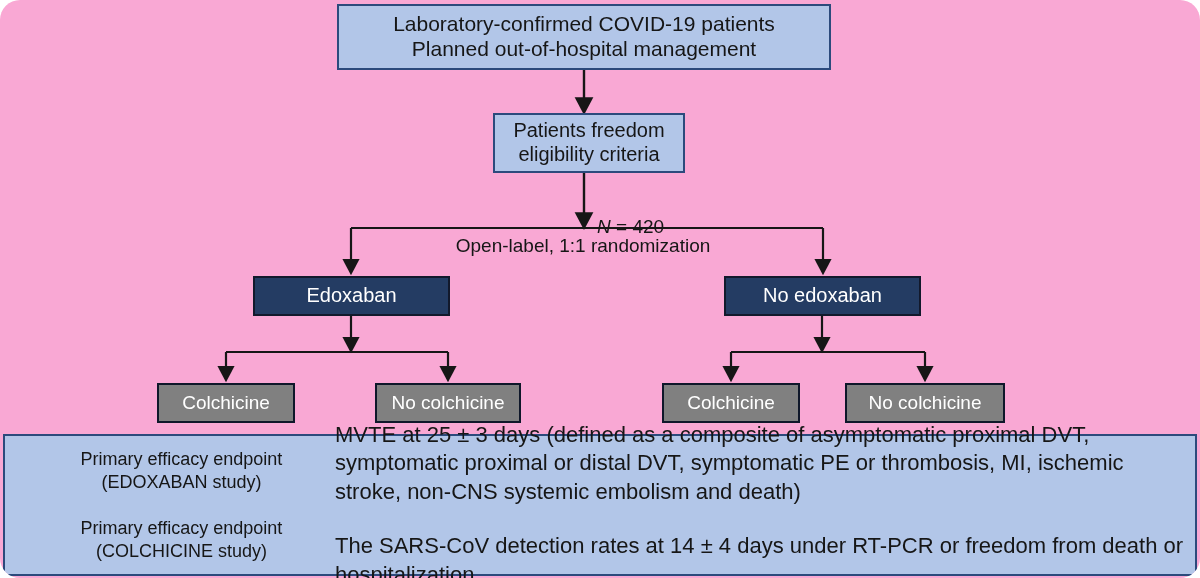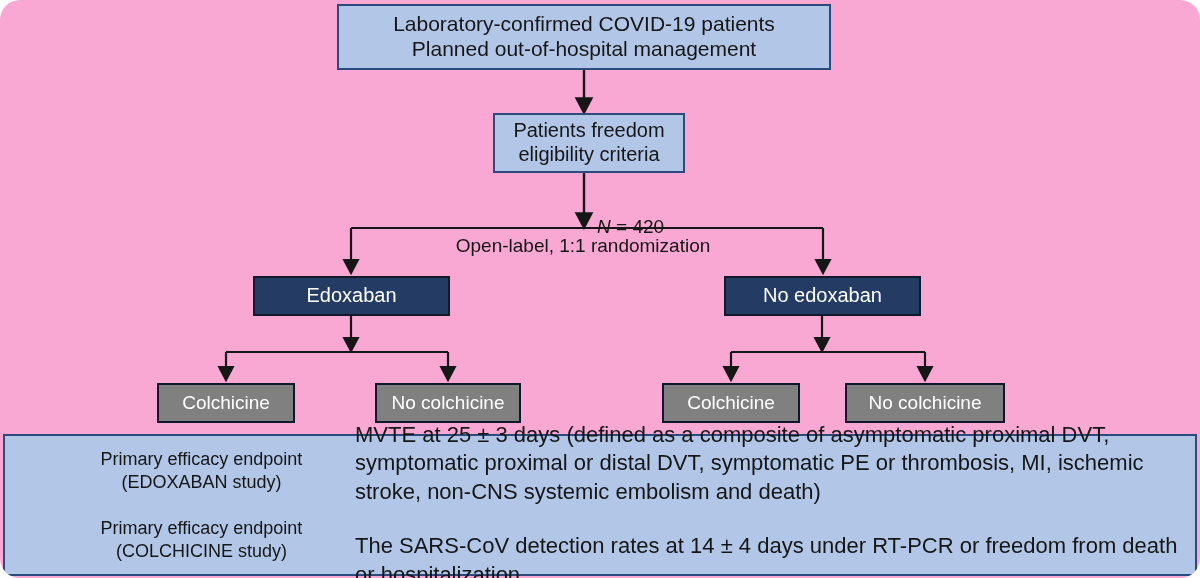--- a/index.html
+++ b/index.html
@@ -126,21 +126,20 @@
   }
   #endpoint-labels {
     width: 330px;
     flex: 0 0 330px;
     display: flex;
     flex-direction: column;
     justify-content: center;
     gap: 24px;
     padding-left: 23px;
     box-sizing: border-box;
-    margin-left: 20px;
   }
   .endpoint-label {
     text-align: center;
     font-size: 18px;
     line-height: 1.25;
     white-space: pre-line;
     color: #161616;
   }
   #endpoint-descriptions {
     flex: 1 1 auto;

